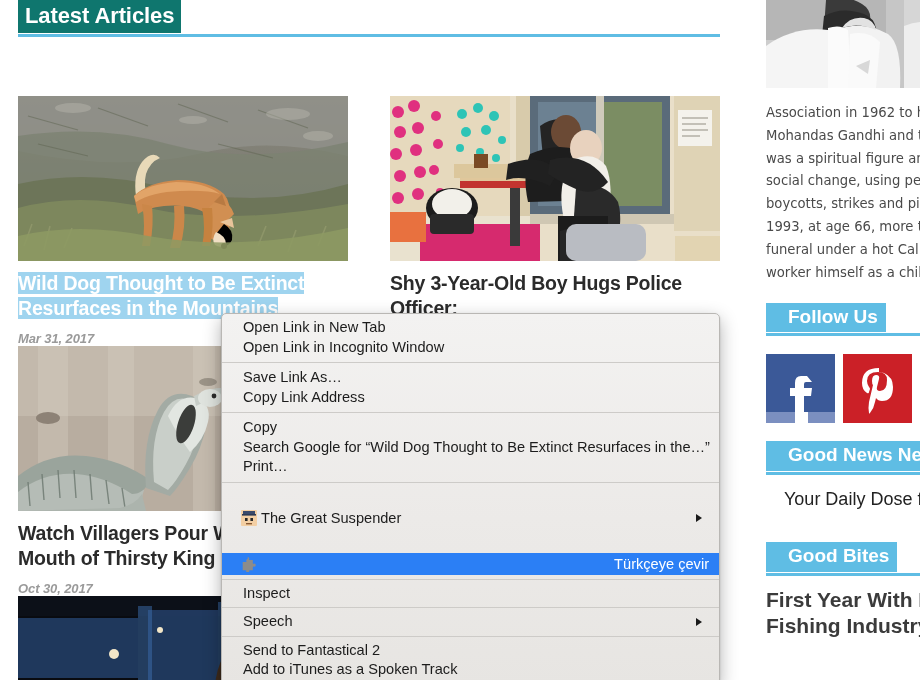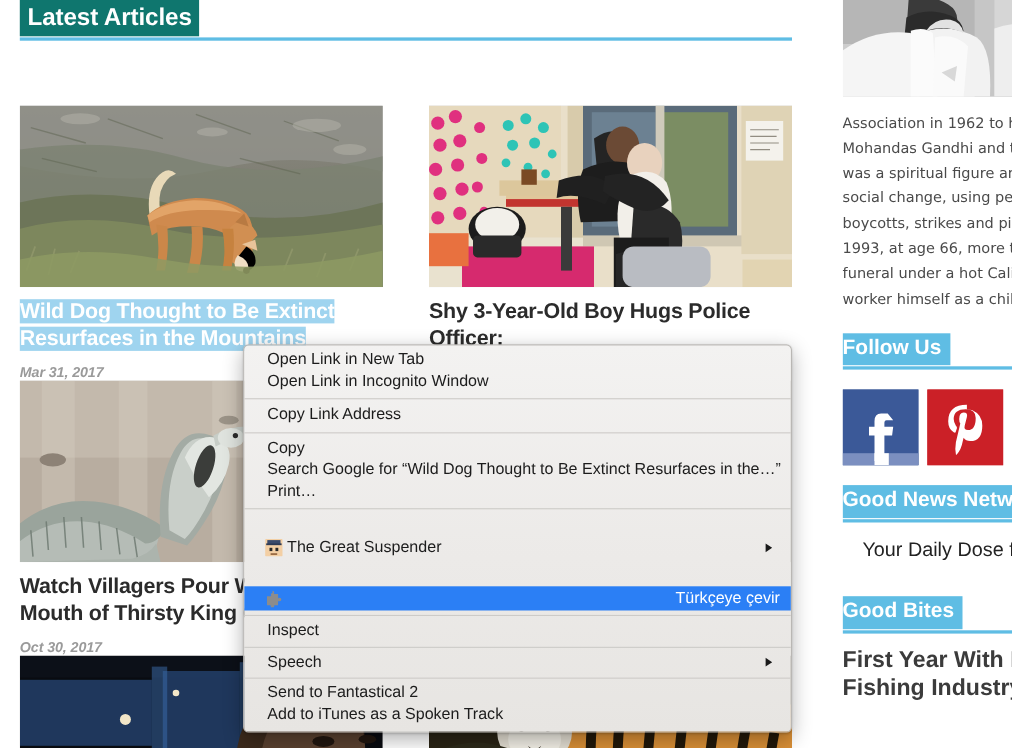--- a/index.html
+++ b/index.html
@@ -72,21 +72,21 @@
   }
   .sb-para div { white-space: nowrap; }
 
   .sb-head { margin-top: 18px; }
   .sb-head .hl {
     display: inline-block;
     background: #5fbde4;
     color: #fff;
     font-size: 19px;
     font-weight: bold;
-    padding: 2px 8px 3px 0;
+    padding: 2px 8px 3px 22px;
     white-space: nowrap;
     line-height: 1.3;
   }
   .sb-rule { height: 3px; background: #5fbde4; width: 175px; margin-top: 1px; }
 
   .social { margin-top: 18px; display: flex; gap: 8px; }
   .social .tile { width: 69px; height: 69px; position: relative; }
   .social .fb { background: #3b5998; }
   .social .pin { background: #cb2027; }
   .social .tile svg { position:absolute; left:0; top:0; width:69px; height:69px; }
@@ -470,20 +470,23 @@
     <div class="mi">
       <span class="mtext">Open Link in New Tab</span>
     </div>
     <div class="mi">
       <span class="mtext">Open Link in Incognito Window</span>
     </div>
 
     <div class="sep"></div>
 
     <div class="mi">
+      <span class="mtext">Save Link As…</span>
+    </div>
+    <div class="mi">
       <span class="mtext">Copy Link Address</span>
     </div>
 
     <div class="sep"></div>
 
     <div class="mi">
       <span class="mtext">Copy</span>
     </div>
     <div class="mi">
       <span class="mtext">Search Google for “Wild Dog Thought to Be Extinct Resurfaces in the…”</span>

